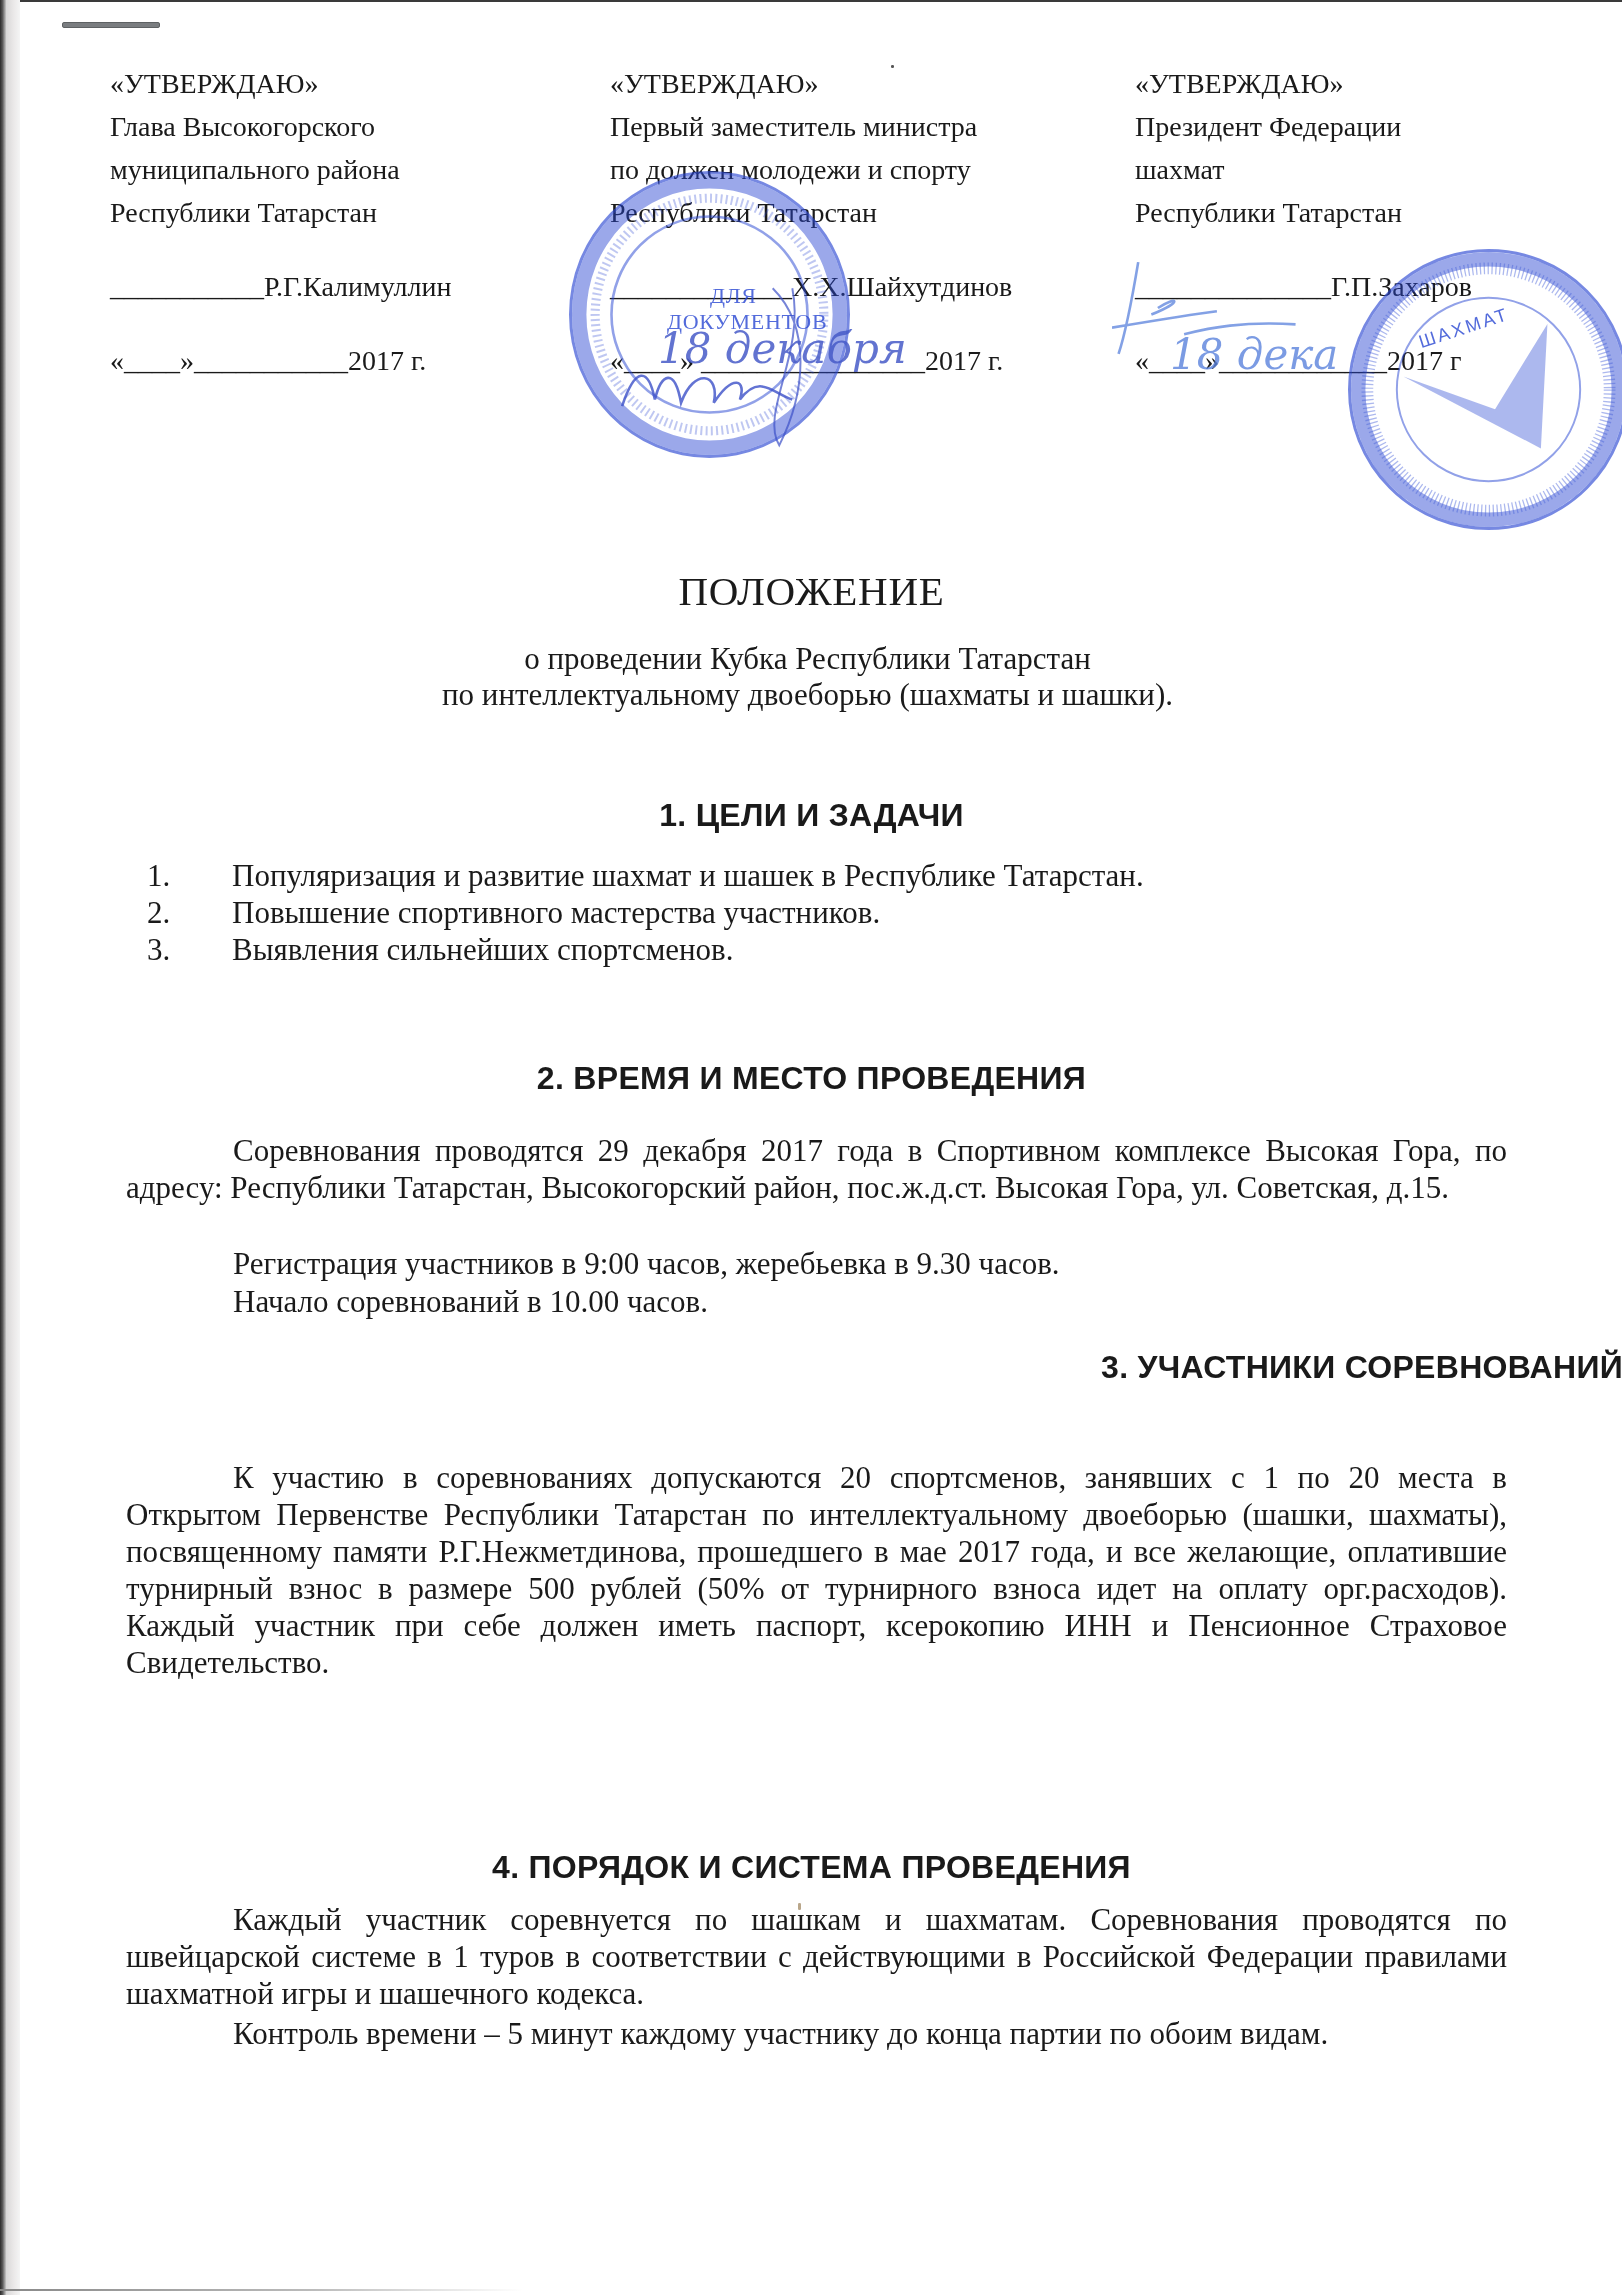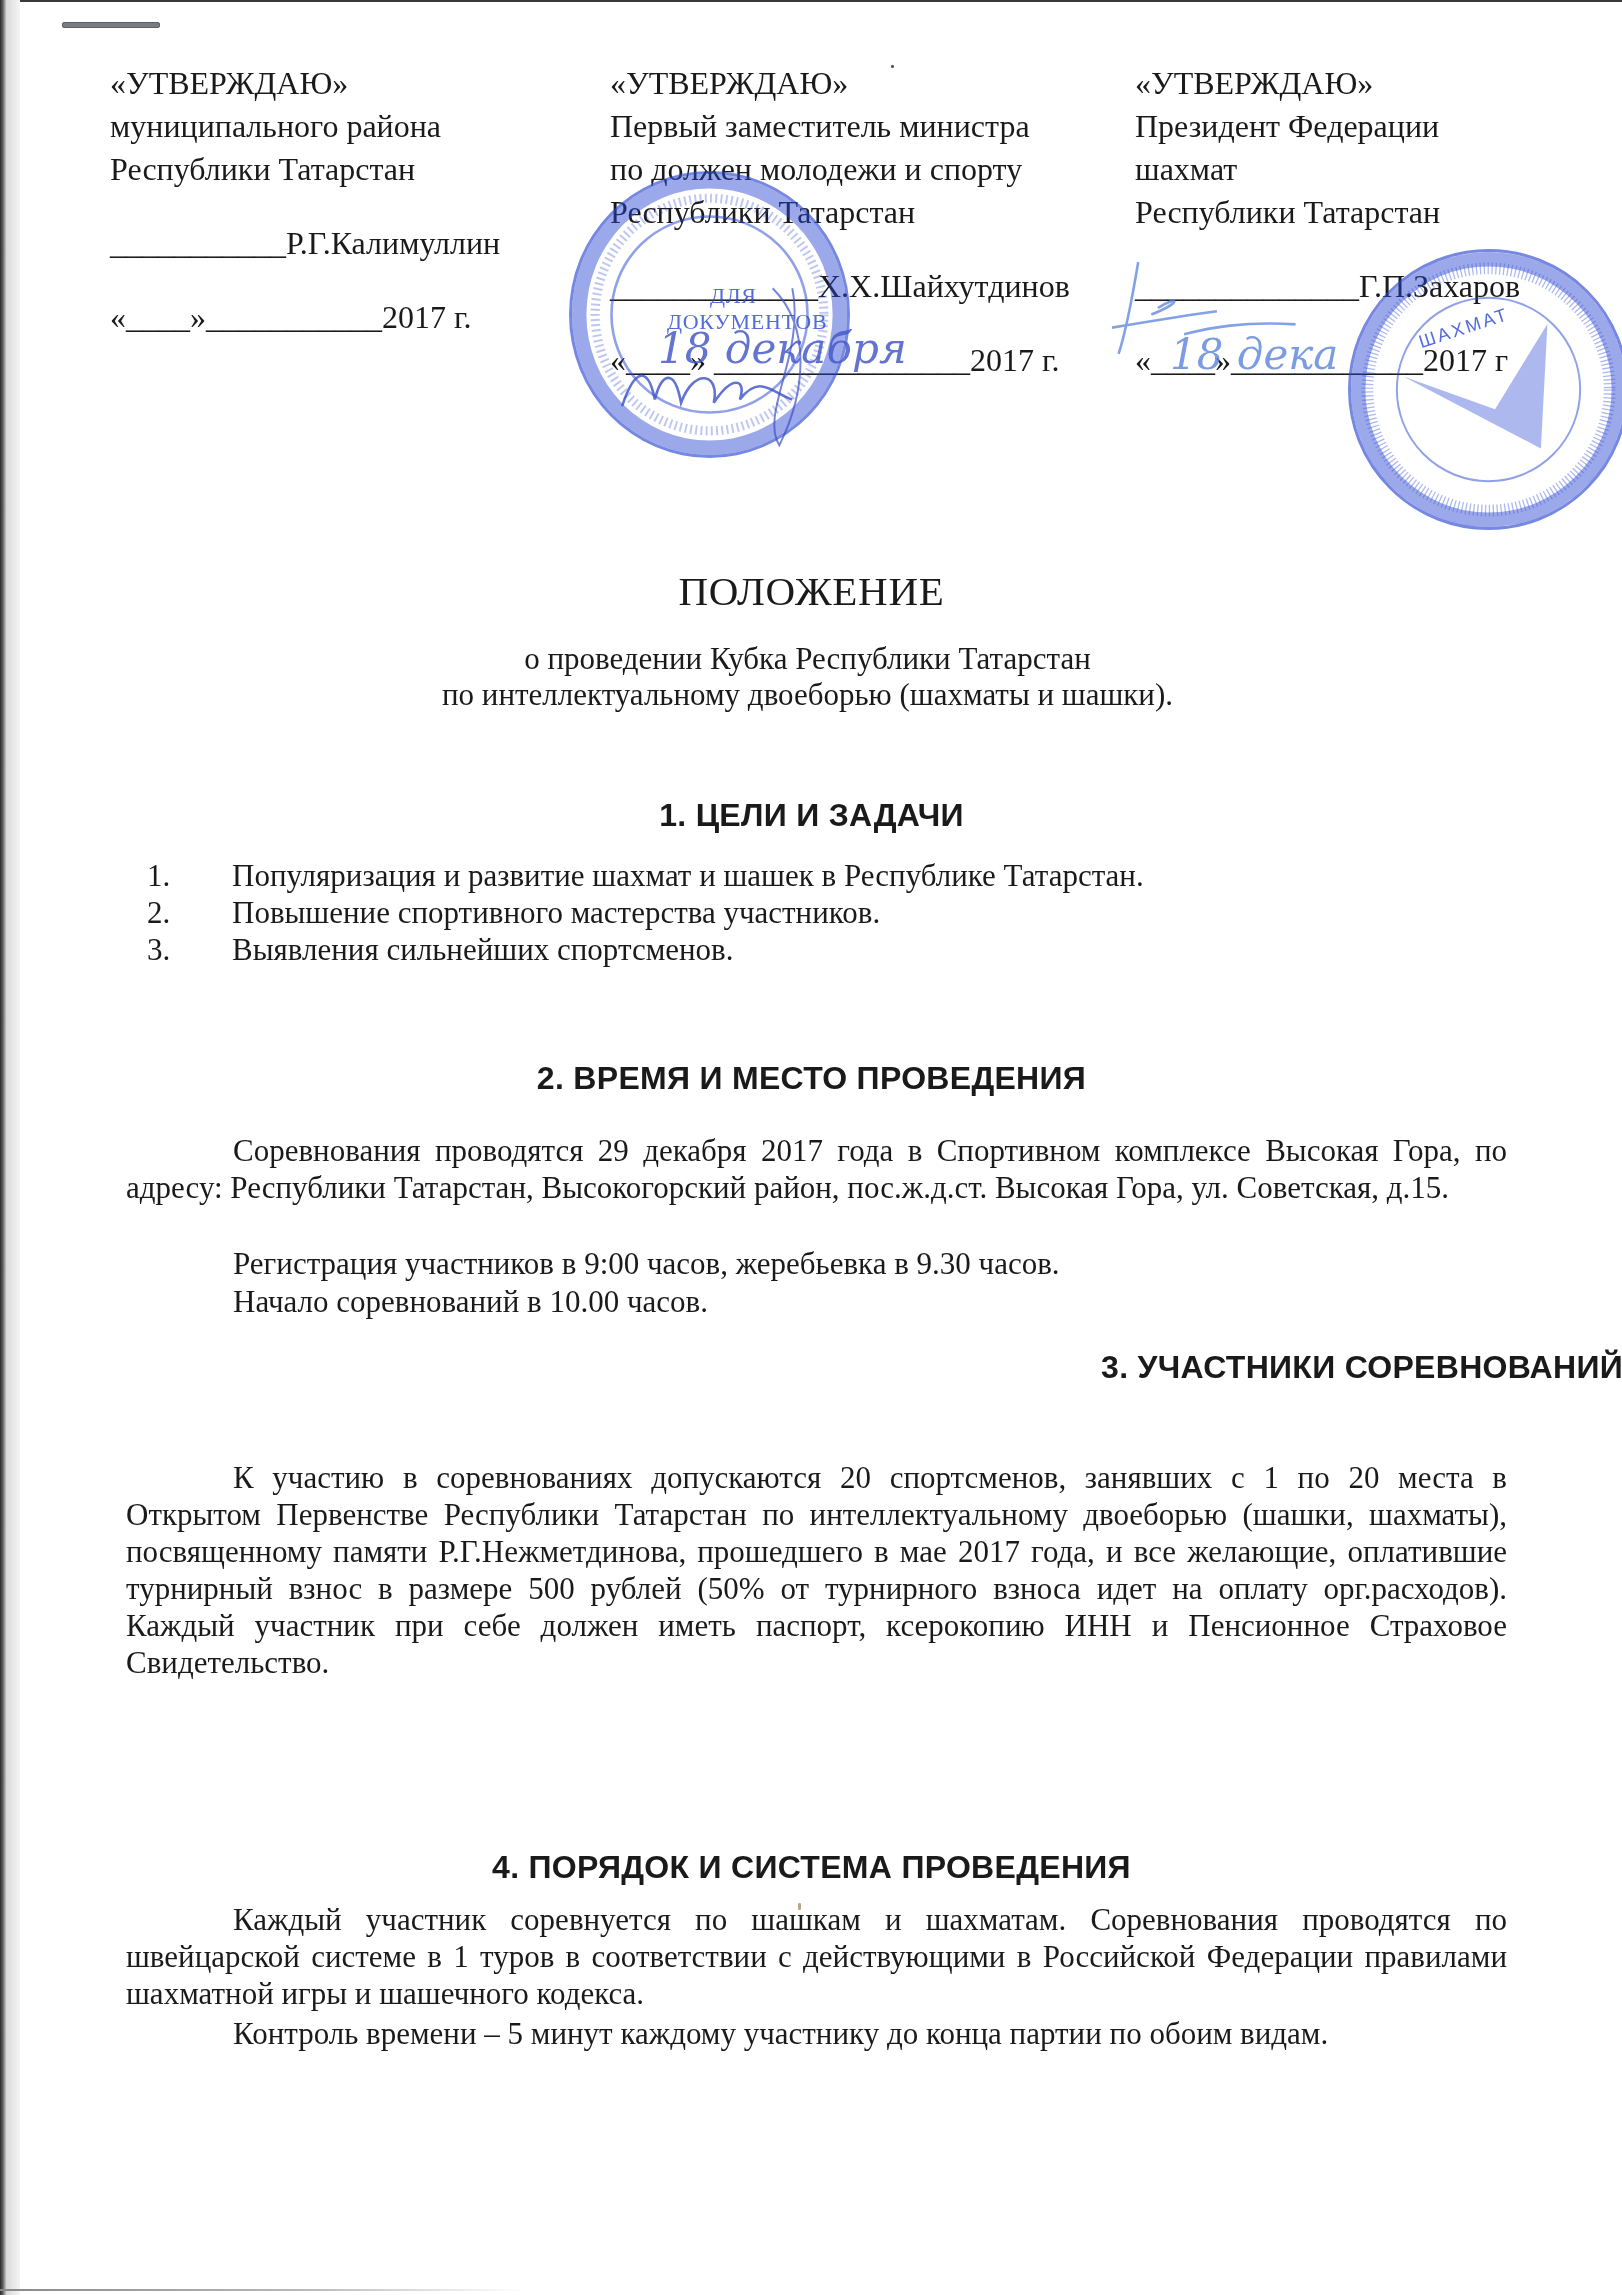--- a/index.html
+++ b/index.html
@@ -25,21 +25,21 @@
       background: linear-gradient(to right, #888, #bbb 60%, transparent);
     }
     .corner-mark {
       position: absolute; left: 62px; top: 21.6px; width: 98px; height: 6.5px;
       border-radius: 3.3px; background: #7a7d80; box-shadow: 0 0 0 0.7px #55585a inset;
     }
 
     
     .approval {
       position: absolute; top: 62px;
-      font-size: 32px; line-height: 43px;
+      font-size: 28px; line-height: 43px;
     }
     .approval .line { white-space: nowrap; display: block; }
     .approval .gap { display: block; height: 31px; }
     #approval-1 { left: 110px; }
     #approval-2 { left: 610px; }
     #approval-3 { left: 1135px; }
 
     
     .stamp {
       position: absolute; border-radius: 50%;
@@ -112,20 +112,21 @@
 </head>
 <body>
 
 <div class="binder-strip"></div>
 <div class="top-edge"></div>
 <div class="bottom-edge"></div>
 <div class="corner-mark"></div>
 
 <div class="approval" id="approval-1">
   <span class="line">«УТВЕРЖДАЮ»</span>
+  <span class="line">Глава Высокогорского</span>
   <span class="line">муниципального района</span>
   <span class="line">Республики Татарстан</span>
   <span class="gap"></span>
   <span class="line">___________Р.Г.Калимуллин</span>
   <span class="gap"></span>
   <span class="line">«____»___________2017 г.</span>
 </div>
 
 <div class="approval" id="approval-2">
   <span class="line">«УТВЕРЖДАЮ»</span>

